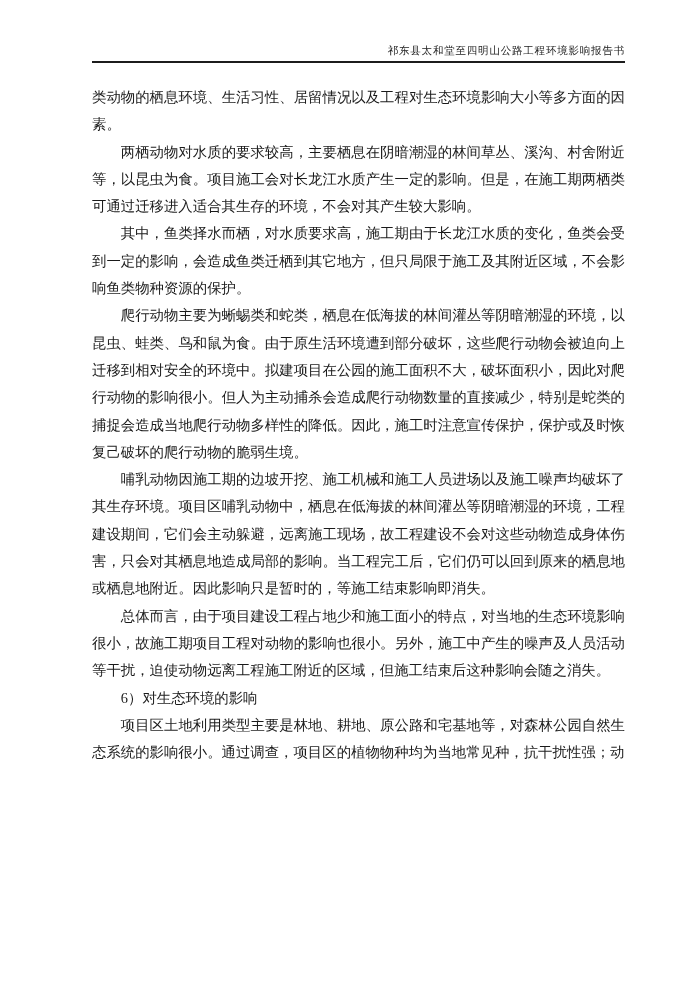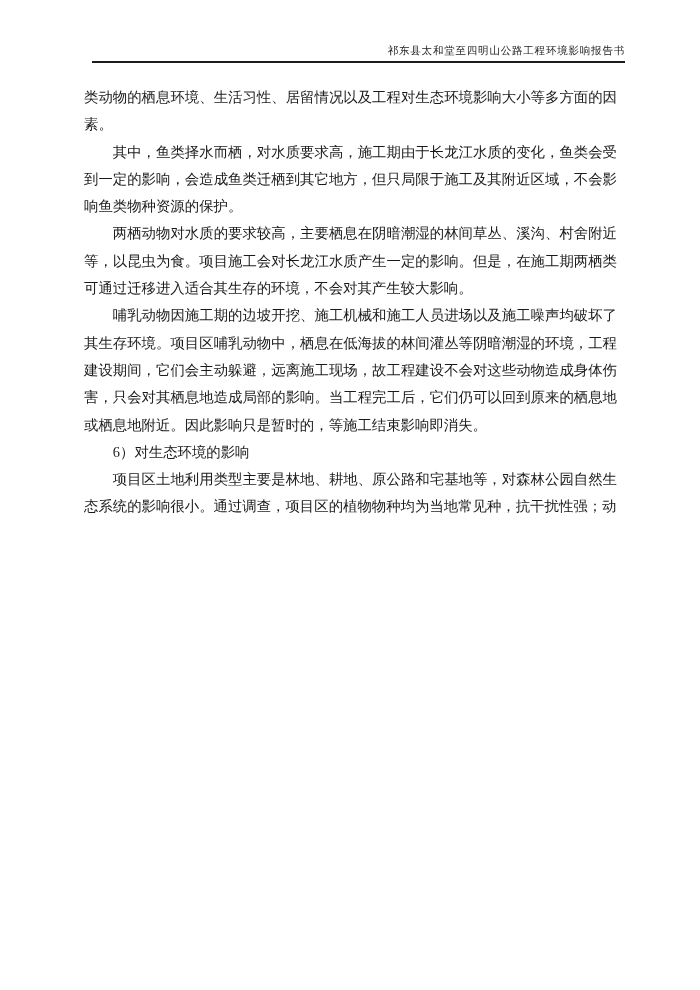--- a/index.html
+++ b/index.html
@@ -30,21 +30,21 @@
   .header-rule {
     position: absolute;
     left: 92px;
     top: 61px;
     width: 533px;
     height: 2px;
     background: #1c1c1c;
   }
   .doc-body {
     position: absolute;
-    left: 84px;
+    left: 92px;
     top: 84px;
     width: 533px;
     font-size: 14.4px;
     line-height: 27.3px;
     text-align: justify;
     text-justify: inter-character;
     color: #1a1a1a;
   }
   .doc-body p {
     margin: 0;
@@ -68,23 +68,25 @@
 </style>
 </head>
 <body>
 
 <div class="page">
   <div class="header-title">祁东县太和堂至四明山公路工程环境影响报告书</div>
   <div class="header-rule"></div>
 
   <div class="doc-body" id="doc-body">
       <p class="">类动物的栖息环境、生活习性、居留情况以及工程对生态环境影响大小等多方面的因素。</p>
+      <p class="indent">两栖动物对水质的要求较高，主要栖息在阴暗潮湿的林间草丛、溪沟、村舍附近等，以昆虫为食。项目施工会对长龙江水质产生一定的影响。但是，在施工期两栖类可通过迁移进入适合其生存的环境，不会对其产生较大影响。</p>
       <p class="indent">其中，鱼类择水而栖，对水质要求高，施工期由于长龙江水质的变化，鱼类会受到一定的影响，会造成鱼类迁栖到其它地方，但只局限于施工及其附近区域，不会影响鱼类物种资源的保护。</p>
-      <p class="indent">两栖动物对水质的要求较高，主要栖息在阴暗潮湿的林间草丛、溪沟、村舍附近等，以昆虫为食。项目施工会对长龙江水质产生一定的影响。但是，在施工期两栖类可通过迁移进入适合其生存的环境，不会对其产生较大影响。</p>
+      <p class="indent">爬行动物主要为蜥蜴类和蛇类，栖息在低海拔的林间灌丛等阴暗潮湿的环境，以昆虫、蛙类、鸟和鼠为食。由于原生活环境遭到部分破坏，这些爬行动物会被迫向上迁移到相对安全的环境中。拟建项目在公园的施工面积不大，破坏面积小，因此对爬行动物的影响很小。但人为主动捕杀会造成爬行动物数量的直接减少，特别是蛇类的捕捉会造成当地爬行动物多样性的降低。因此，施工时注意宣传保护，保护或及时恢复己破坏的爬行动物的脆弱生境。</p>
       <p class="indent">哺乳动物因施工期的边坡开挖、施工机械和施工人员进场以及施工噪声均破坏了其生存环境。项目区哺乳动物中，栖息在低海拔的林间灌丛等阴暗潮湿的环境，工程建设期间，它们会主动躲避，远离施工现场，故工程建设不会对这些动物造成身体伤害，只会对其栖息地造成局部的影响。当工程完工后，它们仍可以回到原来的栖息地或栖息地附近。因此影响只是暂时的，等施工结束影响即消失。</p>
+      <p class="indent">总体而言，由于项目建设工程占地少和施工面小的特点，对当地的生态环境影响很小，故施工期项目工程对动物的影响也很小。另外，施工中产生的噪声及人员活动等干扰，迫使动物远离工程施工附近的区域，但施工结束后这种影响会随之消失。</p>
       <p class="indent">6）对生态环境的影响</p>
       <p class="indent">项目区土地利用类型主要是林地、耕地、原公路和宅基地等，对森林公园自然生态系统的影响很小。通过调查，项目区的植物物种均为当地常见种，抗干扰性强；动</p>
     </div>
 
   <div class="footer">
     <span class="page-number">134</span>
   </div>
 </div>
 
 </body></html>

